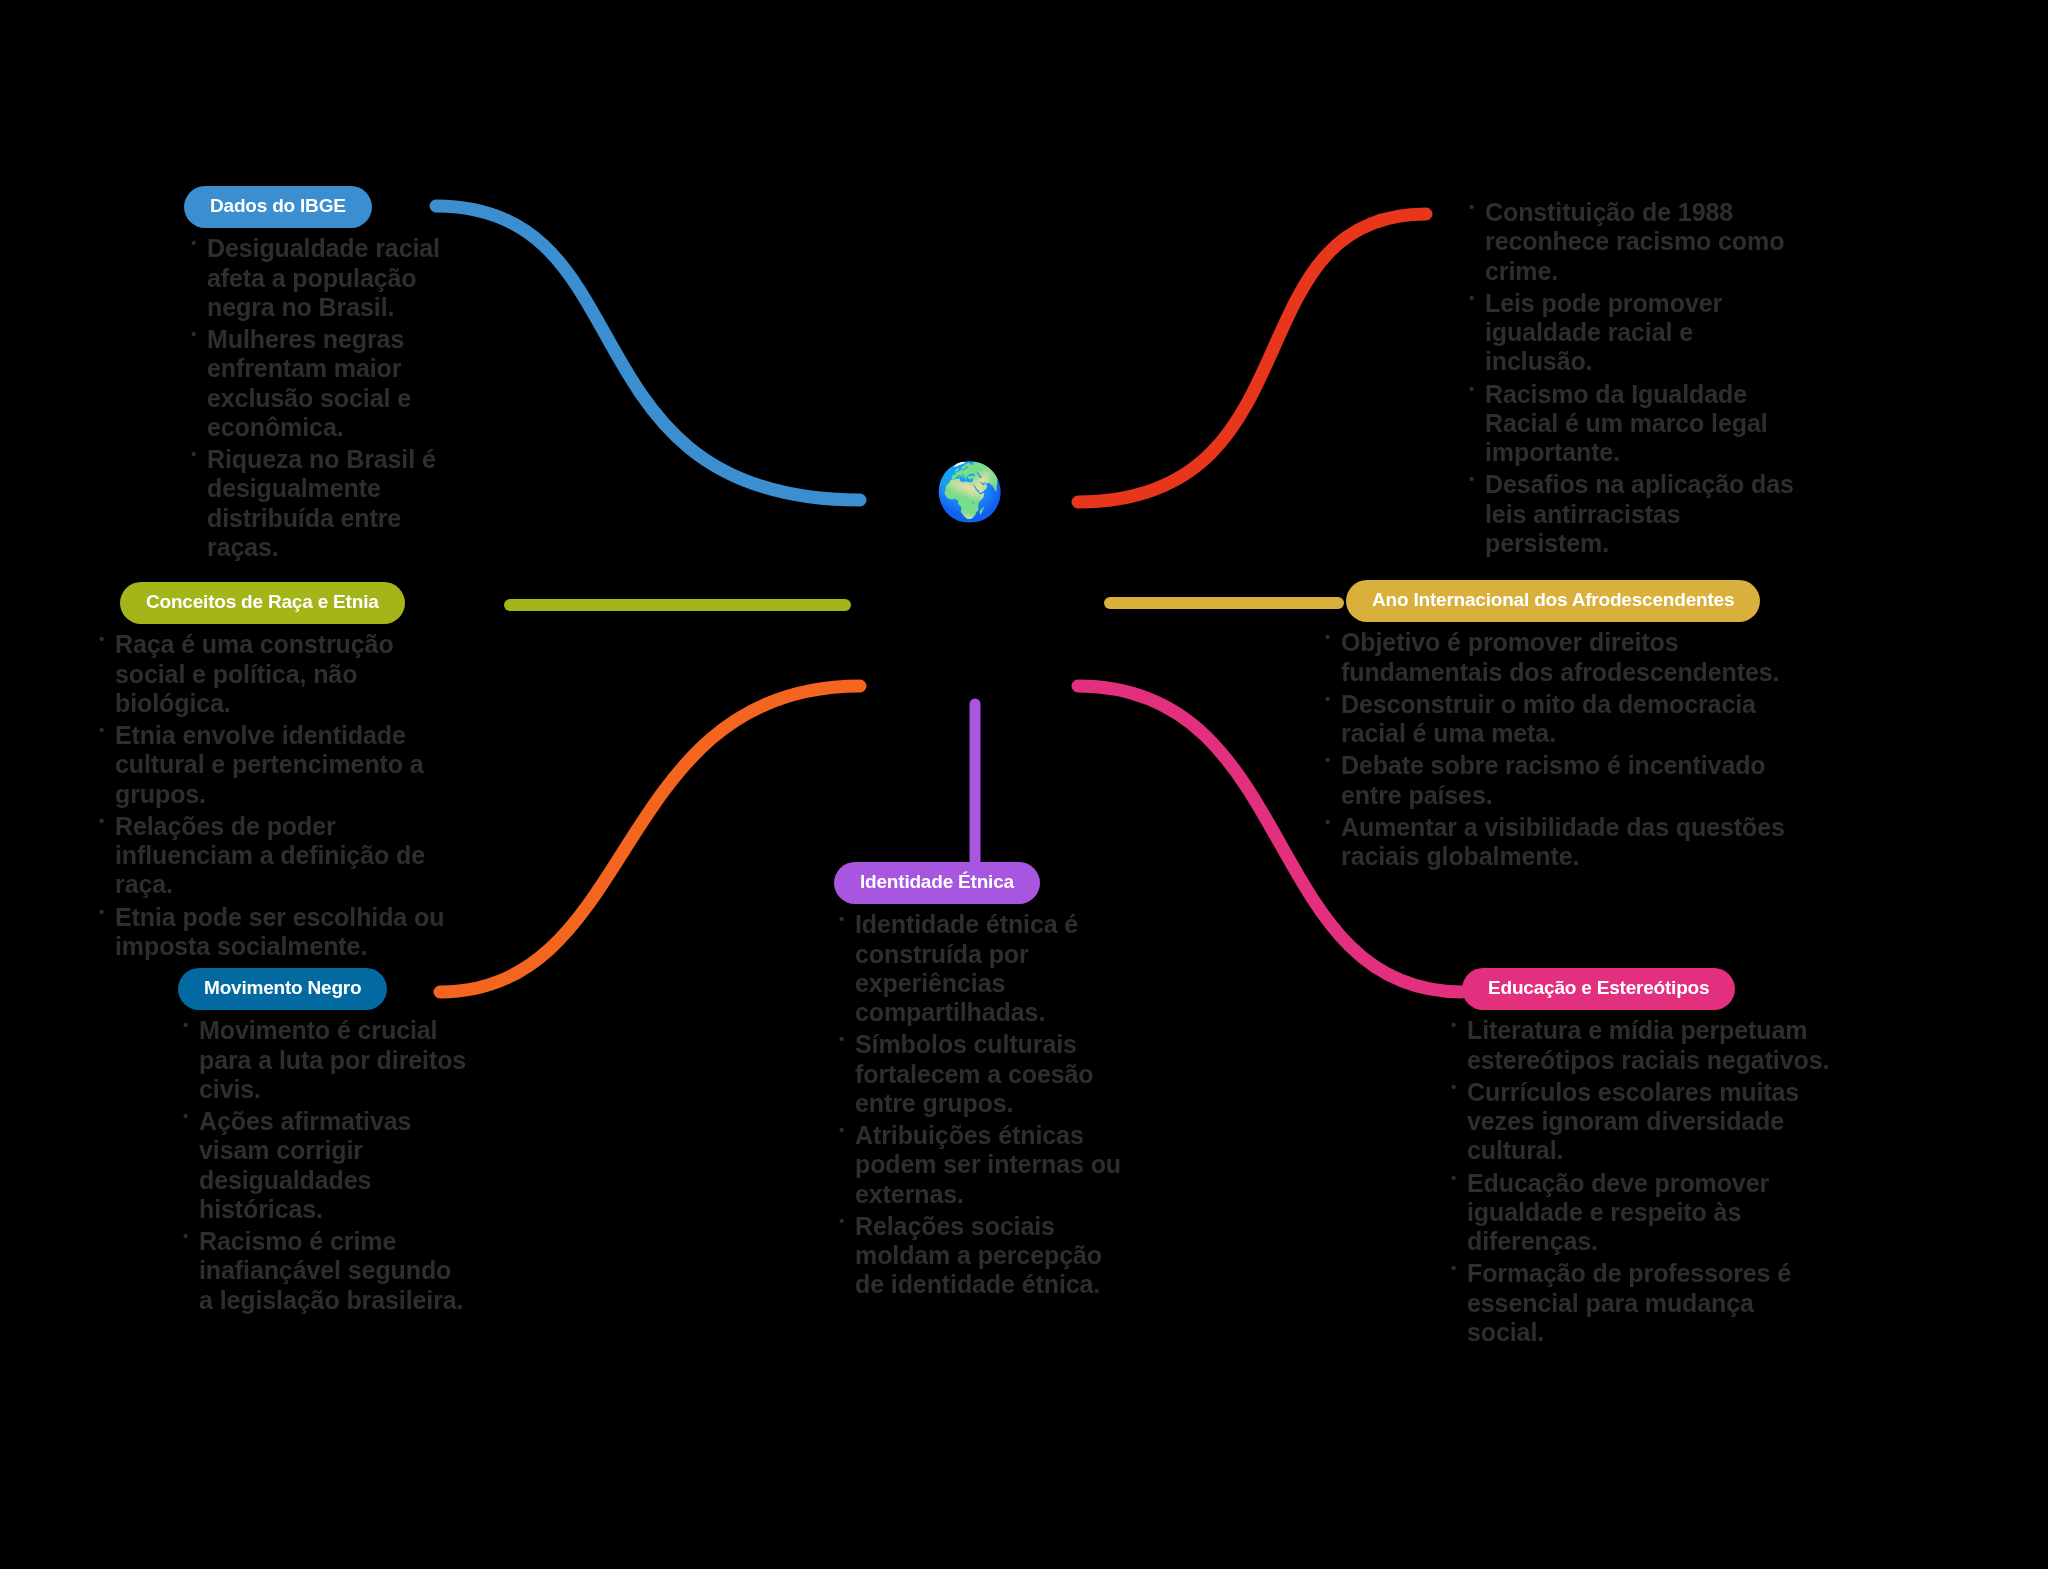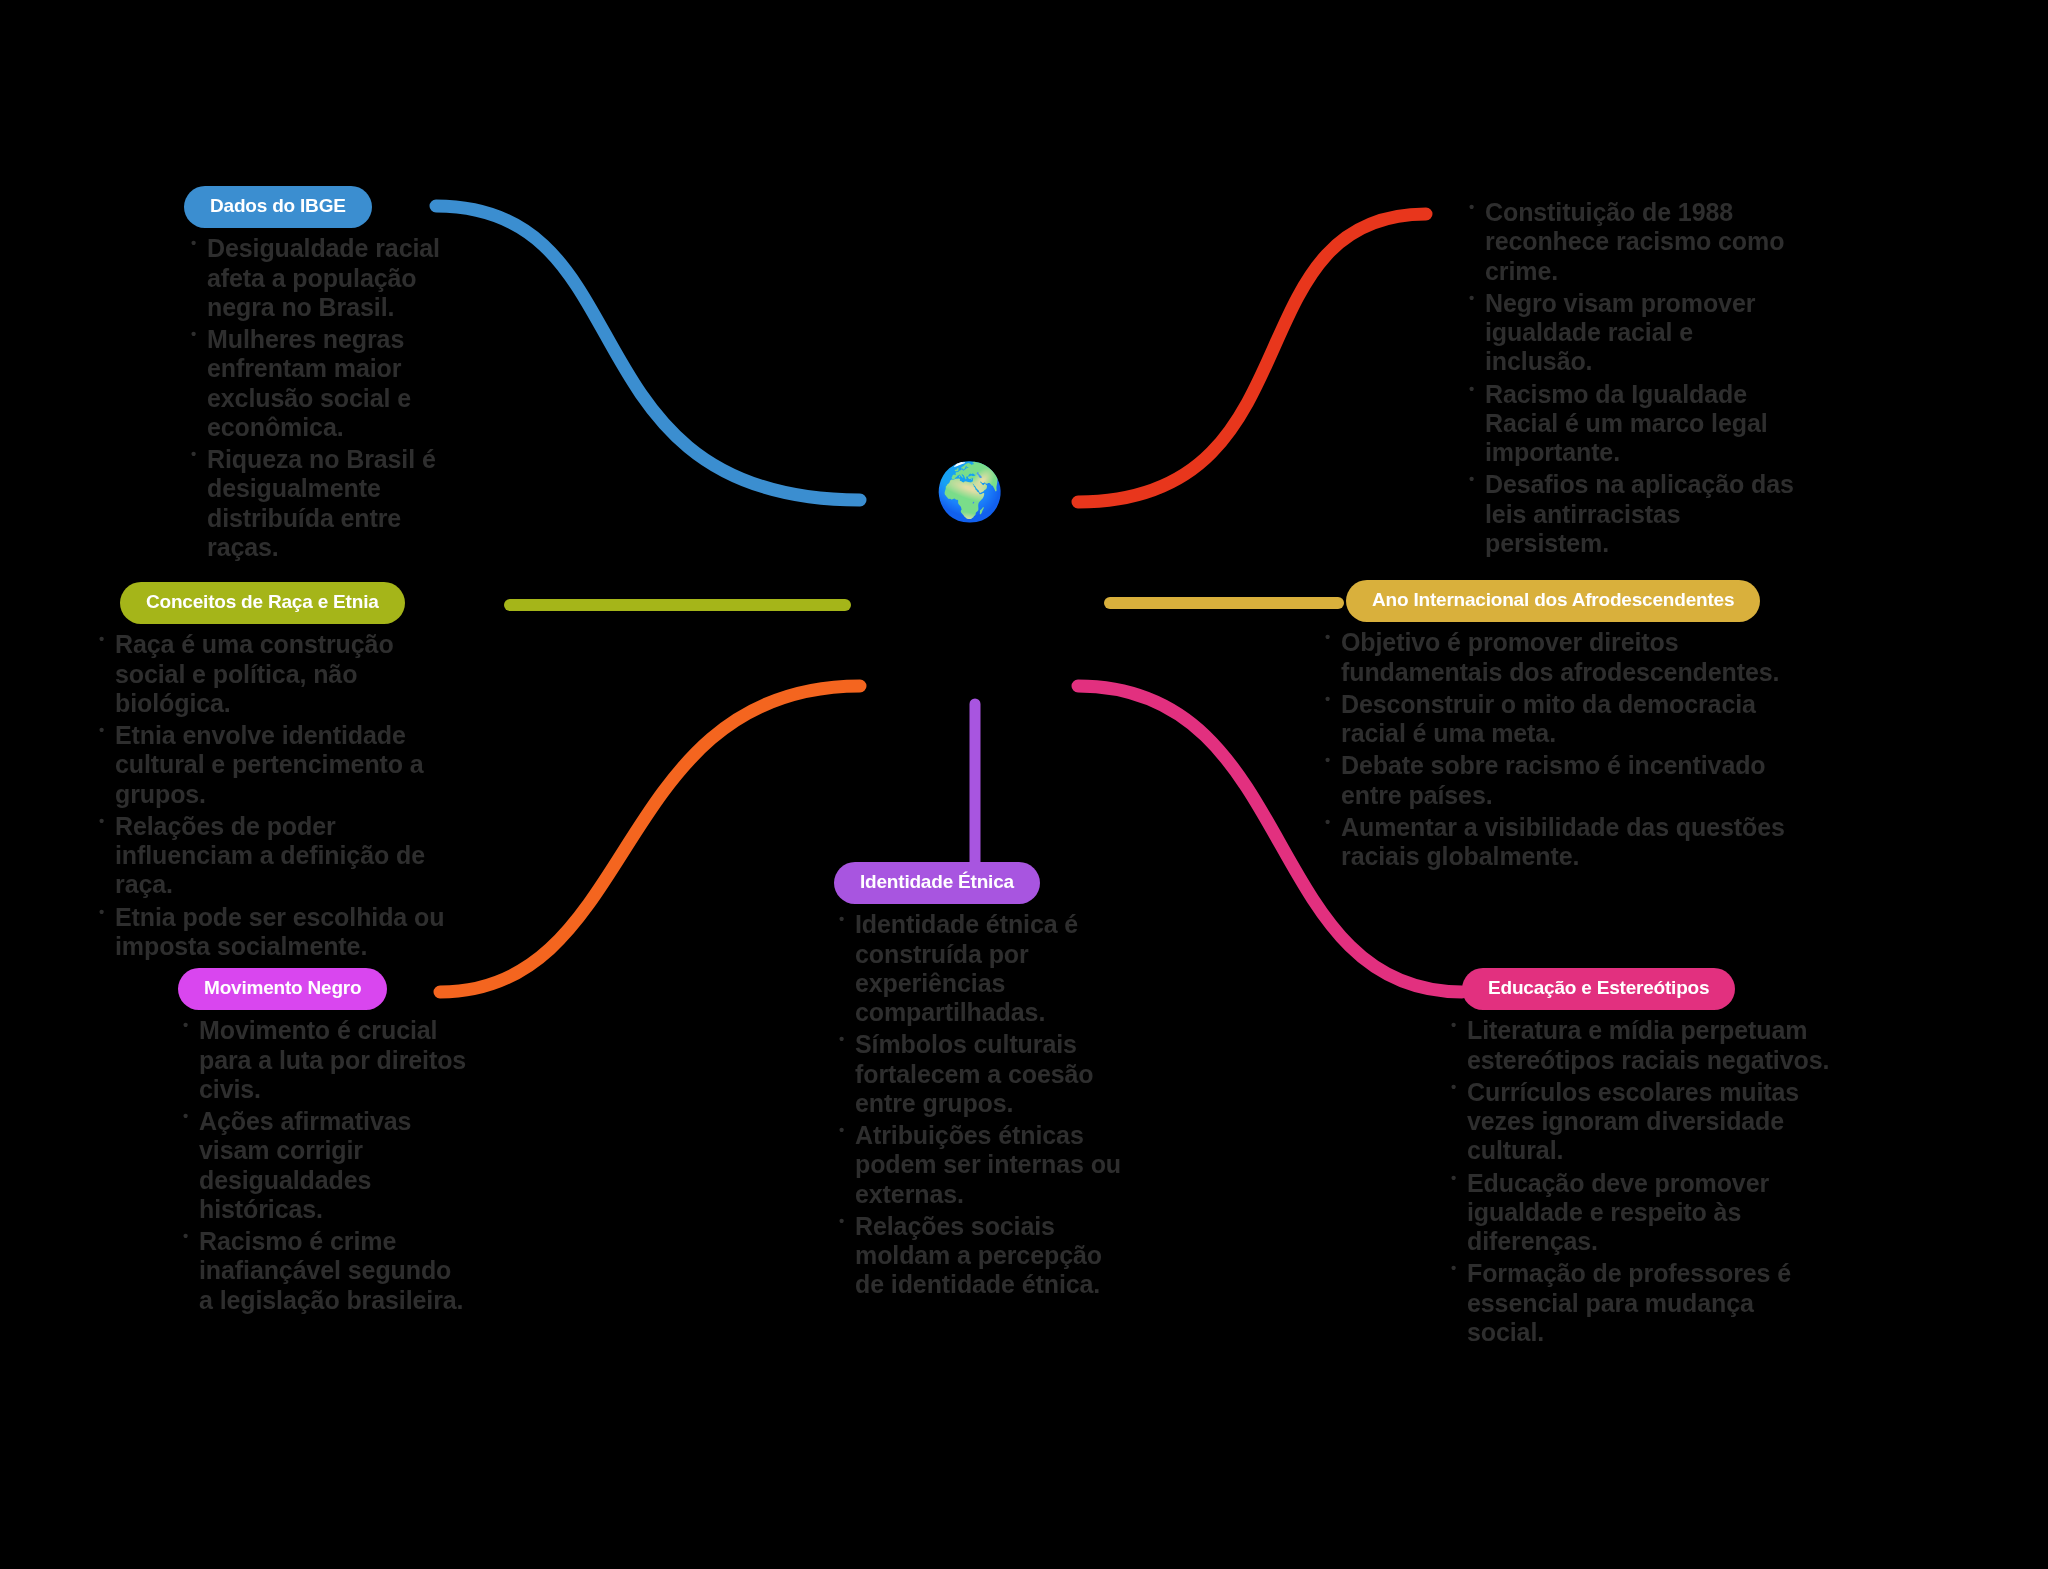--- a/index.html
+++ b/index.html
@@ -139,21 +139,21 @@
     <ul class="bullets">
       <li>Desigualdade racial afeta a população negra no Brasil.</li>
       <li>Mulheres negras enfrentam maior exclusão social e econômica.</li>
       <li>Riqueza no Brasil é desigualmente distribuída entre raças.</li>
     </ul>
   </div>
 
   <div class="branch b-legis">
     <ul class="bullets">
       <li>Constituição de 1988 reconhece racismo como crime.</li>
-      <li>Negro visam promover igualdade racial e inclusão.</li>
+      <li>Leis pode promover igualdade racial e inclusão.</li>
       <li>Racismo da Igualdade Racial é um marco legal importante.</li>
       <li>Desafios na aplicação das leis antirracistas persistem.</li>
     </ul>
   </div>
 
   <div class="branch b-conceitos">
     <div class="pill" style="background:#a5b519">Conceitos de Raça e Etnia</div>
     <ul class="bullets">
       <li>Raça é uma construção social e política, não biológica.</li>
       <li>Etnia envolve identidade cultural e pertencimento a grupos.</li>
@@ -166,21 +166,21 @@
     <div class="pill" style="background:#d9b03c">Ano Internacional dos Afrodescendentes</div>
     <ul class="bullets">
       <li>Objetivo é promover direitos fundamentais dos afrodescendentes.</li>
       <li>Desconstruir o mito da democracia racial é uma meta.</li>
       <li>Debate sobre racismo é incentivado entre países.</li>
       <li>Aumentar a visibilidade das questões raciais globalmente.</li>
     </ul>
   </div>
 
   <div class="branch b-movimento">
-    <div class="pill" style="background:#d946ef">Movimento Negro</div>
+    <div class="pill" style="background:#0369a1">Movimento Negro</div>
     <ul class="bullets">
       <li>Movimento é crucial para a luta por direitos civis.</li>
       <li>Ações afirmativas visam corrigir desigualdades históricas.</li>
       <li>Racismo é crime inafiançável segundo a legislação brasileira.</li>
     </ul>
   </div>
 
   <div class="branch b-identidade">
     <div class="pill" style="background:#a855e0">Identidade Étnica</div>
     <ul class="bullets">

